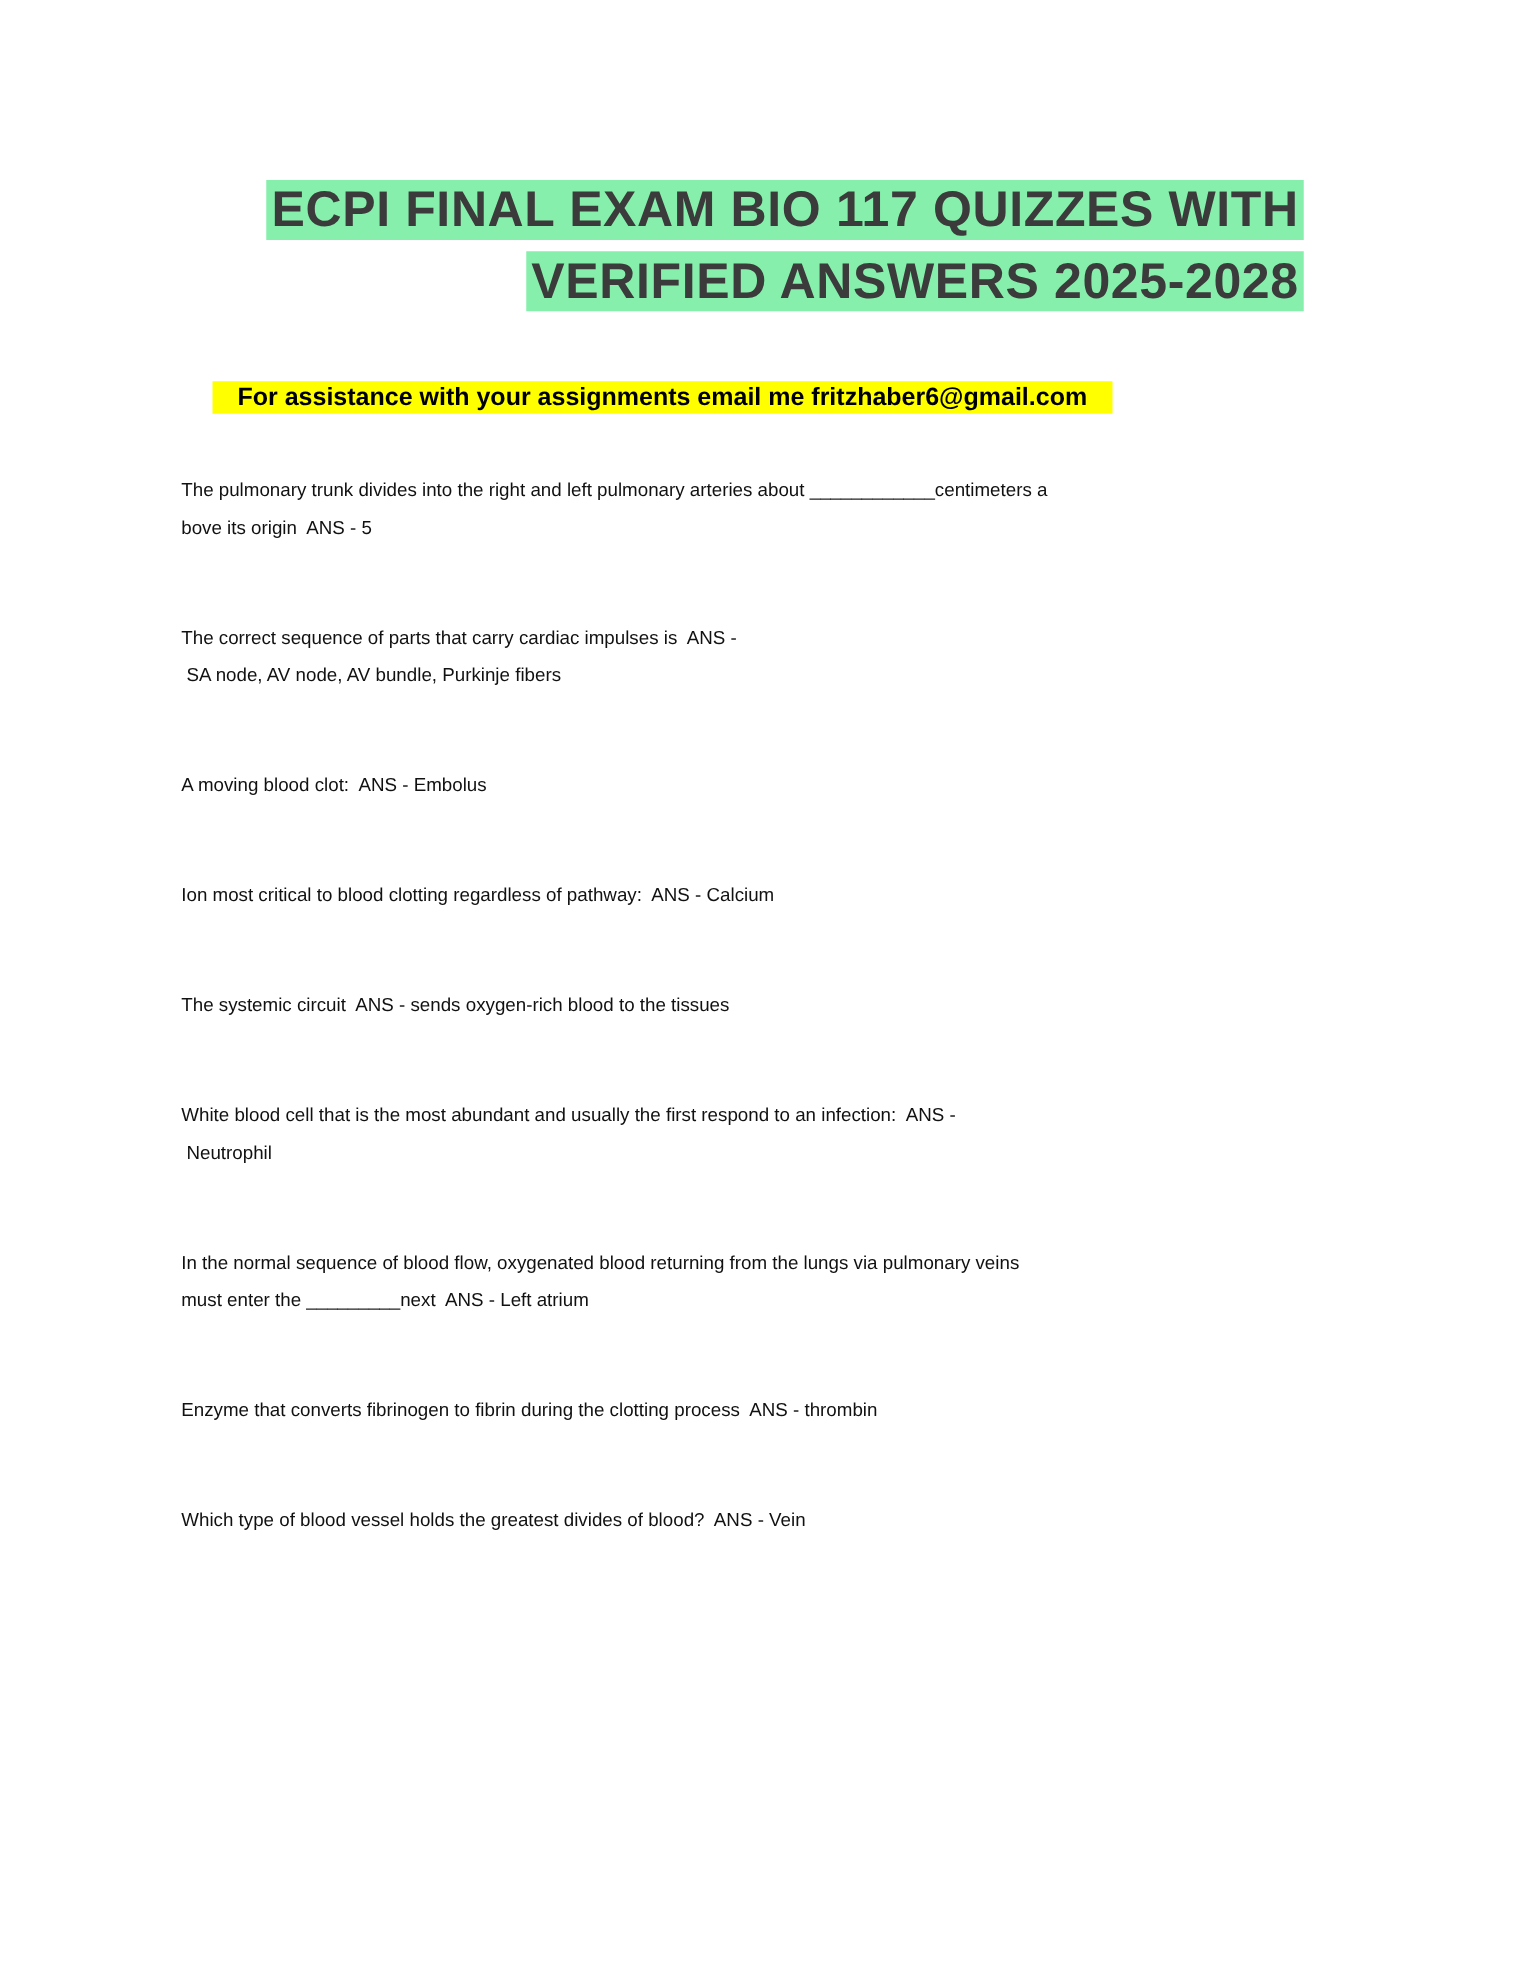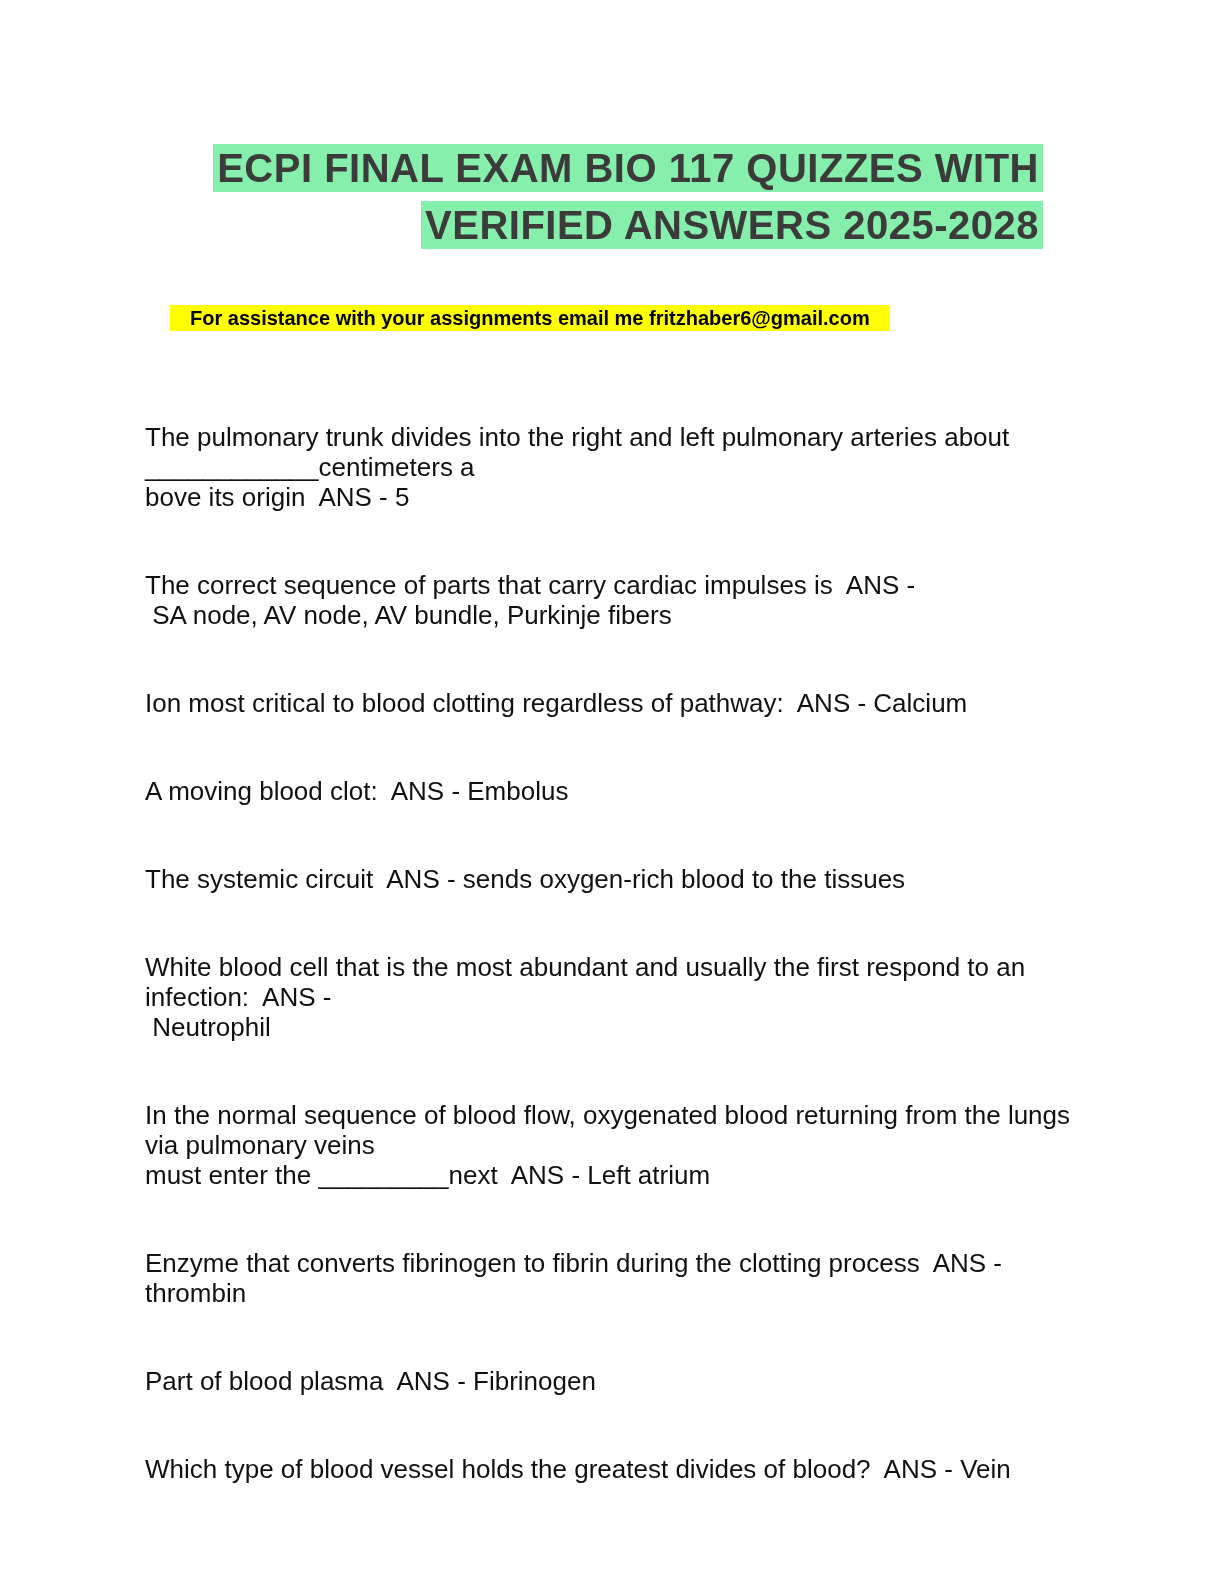--- a/index.html
+++ b/index.html
@@ -39,22 +39,22 @@
     font-size: 20px;
     font-weight: bold;
     line-height: 28px;
     color: #000000;
   }
   .notice-highlight {
     background: #ffff00;
     padding: 2px 20px;
   }
   .qa-list {
-    margin: 90px 150px 0 145px;
-    font-size: 26px;
+    margin: 46px 150px 0 145px;
+    font-size: 15px;
     line-height: 30px;
     color: #111111;
   }
   .qa-item {
     white-space: pre-wrap;
     margin: 0 0 58px 0;
   }
 </style>
 </head>
 <body>
@@ -63,25 +63,24 @@
 
   <h1 class="title-block"><span class="title-line">ECPI FINAL EXAM BIO 117 QUIZZES WITH</span><br><span class="title-line">VERIFIED ANSWERS 2025-2028</span></h1>
 
   <p class="notice-block"><span class="notice-highlight">For assistance with your assignments email me fritzhaber6@gmail.com</span></p>
 
   <div class="qa-list">
     <p class="qa-item">The pulmonary trunk divides into the right and left pulmonary arteries about ____________centimeters a
 bove its origin  ANS - 5</p>
     <p class="qa-item">The correct sequence of parts that carry cardiac impulses is  ANS -
  SA node, AV node, AV bundle, Purkinje fibers</p>
+    <p class="qa-item">A moving blood clot:  ANS - Embolus</p>
     <p class="qa-item">Ion most critical to blood clotting regardless of pathway:  ANS - Calcium</p>
-    <p class="qa-item">A moving blood clot:  ANS - Embolus</p>
     <p class="qa-item">The systemic circuit  ANS - sends oxygen-rich blood to the tissues</p>
     <p class="qa-item">White blood cell that is the most abundant and usually the first respond to an infection:  ANS -
  Neutrophil</p>
     <p class="qa-item">In the normal sequence of blood flow, oxygenated blood returning from the lungs via pulmonary veins
 must enter the _________next  ANS - Left atrium</p>
     <p class="qa-item">Enzyme that converts fibrinogen to fibrin during the clotting process  ANS - thrombin</p>
-    <p class="qa-item">Part of blood plasma  ANS - Fibrinogen</p>
     <p class="qa-item">Which type of blood vessel holds the greatest divides of blood?  ANS - Vein</p>
   </div>
 
 </div>
 
 </body></html>

